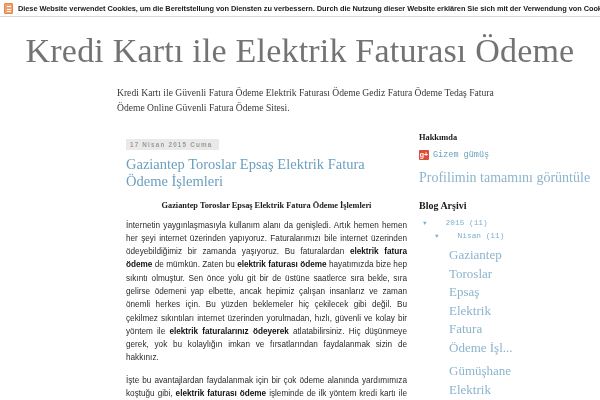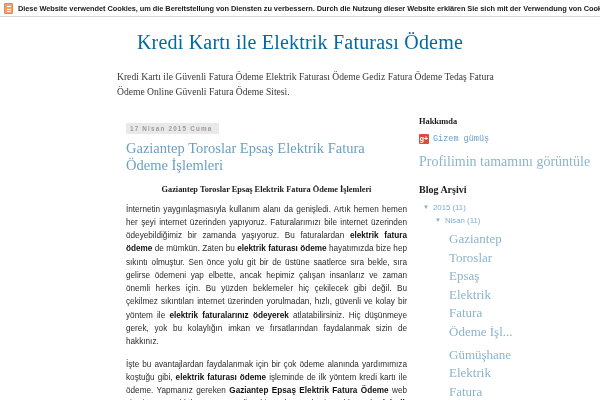--- a/index.html
+++ b/index.html
@@ -51,23 +51,23 @@
     white-space: nowrap;
   }
 
   
   .site-header {
     padding: 6px 0 0 0;
     text-align: center;
   }
   .site-title {
     font-family: "Liberation Serif", "DejaVu Serif", serif;
-    font-size: 20px;
+    font-size: 34px;
     font-weight: normal;
-    color: #0369a1;
+    color: #737373;
     margin: 8px 0 16px 0;
     letter-spacing: 0.2px;
     line-height: 1.15;
   }
   .site-desc {
     font-family: "Liberation Serif", "DejaVu Serif", serif;
     font-size: 9.6px;
     color: #3a3a3a;
     line-height: 1.55;
     margin: 14px auto 0 auto;
@@ -172,26 +172,26 @@
   }
   .side-block { margin-bottom: 14px; }
   .archive-heading {
     font-family: "Liberation Serif", "DejaVu Serif", serif;
     font-size: 10px;
     font-weight: bold;
     color: #1a1a1a;
     margin: 4px 0 7px 0;
   }
   .arch-year, .arch-month {
-    font-family: Liberation Sans, sans-serif;
+    font-family: Liberation Mono, monospace;
     font-size: 7.8px;
     color: #7fb0cd;
     display: flex;
     align-items: center;
-    gap: 4px;
+    gap: 19px;
     line-height: 1.45;
   }
   .arch-year { margin-left: 4px; }
   .arch-month { margin-left: 16px; margin-top: 2px; }
   .tri {
     color: #7fb0cd;
     font-size: 6px;
     line-height: 11px;
   }
   .arch-list {

